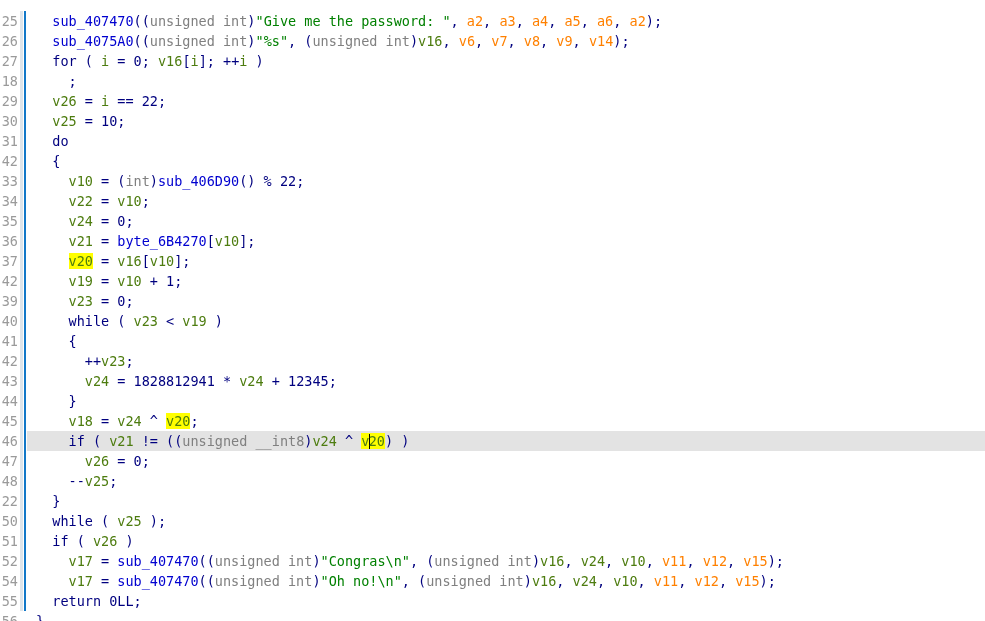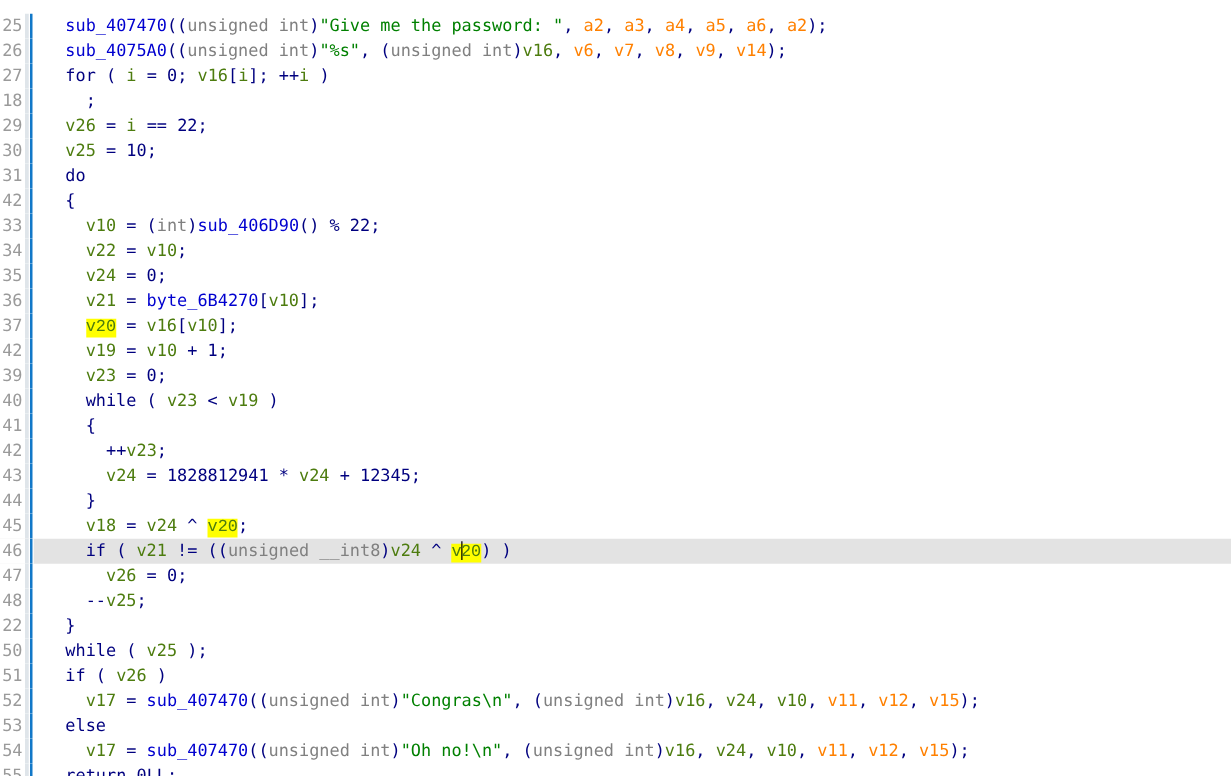--- a/index.html
+++ b/index.html
@@ -87,21 +87,20 @@
   .kw   { color: #00007f; font-weight: 400; }
   .fn   { color: #0000cf; }                      
   .typ  { color: #808080; }                      
   .str  { color: #008000; }                      
   .lv   { color: #4d7c0f; }                      
   .arg  { color: #ff8000; }                      
   .num  { color: #00007f; }
 
   .hl {
     background: #ffff00;
-    font-family: Liberation Mono, monospace;
   }
   .caret {
     display: inline-block;
     width: 0;
     border-left: 1.6px solid #000000;
     height: 15px;
     vertical-align: -3px;
     margin-left: -0.8px;
     margin-right: -0.8px;
   }
@@ -132,18 +131,17 @@
       <div class="line"><div class="gutter"><span class="lineno">43</span><span class="gbar"></span><span class="gline"></span></div><div class="content"><span>      </span><span class="lv">v24</span><span class="kw"> = </span><span class="num">1828812941</span><span class="kw"> * </span><span class="lv">v24</span><span class="kw"> + </span><span class="num">12345</span><span class="kw">;</span></div></div>
       <div class="line"><div class="gutter"><span class="lineno">44</span><span class="gbar"></span><span class="gline"></span></div><div class="content"><span>    </span><span class="kw">}</span></div></div>
       <div class="line"><div class="gutter"><span class="lineno">45</span><span class="gbar"></span><span class="gline"></span></div><div class="content"><span>    </span><span class="lv">v18</span><span class="kw"> = </span><span class="lv">v24</span><span class="kw"> ^ </span><span class="hl lv">v20</span><span class="kw">;</span></div></div>
       <div class="line current"><div class="gutter"><span class="lineno">46</span><span class="gbar"></span><span class="gline"></span></div><div class="content"><span>    </span><span class="kw">if</span><span class="kw"> ( </span><span class="lv">v21</span><span class="kw"> != ((</span><span class="typ">unsigned __int8</span><span class="kw">)</span><span class="lv">v24</span><span class="kw"> ^ </span><span class="hl lv"><span class="lv">v</span><span class="caret"></span><span class="lv">20</span></span><span class="kw">) )</span></div></div>
       <div class="line"><div class="gutter"><span class="lineno">47</span><span class="gbar"></span><span class="gline"></span></div><div class="content"><span>      </span><span class="lv">v26</span><span class="kw"> = </span><span class="num">0</span><span class="kw">;</span></div></div>
       <div class="line"><div class="gutter"><span class="lineno">48</span><span class="gbar"></span><span class="gline"></span></div><div class="content"><span>    </span><span class="kw">--</span><span class="lv">v25</span><span class="kw">;</span></div></div>
       <div class="line"><div class="gutter"><span class="lineno">22</span><span class="gbar"></span><span class="gline"></span></div><div class="content"><span>  </span><span class="kw">}</span></div></div>
       <div class="line"><div class="gutter"><span class="lineno">50</span><span class="gbar"></span><span class="gline"></span></div><div class="content"><span>  </span><span class="kw">while</span><span class="kw"> ( </span><span class="lv">v25</span><span class="kw"> );</span></div></div>
       <div class="line"><div class="gutter"><span class="lineno">51</span><span class="gbar"></span><span class="gline"></span></div><div class="content"><span>  </span><span class="kw">if</span><span class="kw"> ( </span><span class="lv">v26</span><span class="kw"> )</span></div></div>
       <div class="line"><div class="gutter"><span class="lineno">52</span><span class="gbar"></span><span class="gline"></span></div><div class="content"><span>    </span><span class="lv">v17</span><span class="kw"> = </span><span class="fn">sub_407470</span><span class="kw">((</span><span class="typ">unsigned int</span><span class="kw">)</span><span class="str">"Congras\n"</span><span class="kw">, (</span><span class="typ">unsigned int</span><span class="kw">)</span><span class="lv">v16</span><span class="kw">, </span><span class="lv">v24</span><span class="kw">, </span><span class="lv">v10</span><span class="kw">, </span><span class="arg">v11</span><span class="kw">, </span><span class="arg">v12</span><span class="kw">, </span><span class="arg">v15</span><span class="kw">);</span></div></div>
-      <div class="line"><div class="gutter"><span class="lineno">53</span><span class="gbar"></span><span class="gline"></span></div><div class="content"><span>  </span><span class="kw">else</span></div></div>
       <div class="line"><div class="gutter"><span class="lineno">54</span><span class="gbar"></span><span class="gline"></span></div><div class="content"><span>    </span><span class="lv">v17</span><span class="kw"> = </span><span class="fn">sub_407470</span><span class="kw">((</span><span class="typ">unsigned int</span><span class="kw">)</span><span class="str">"Oh no!\n"</span><span class="kw">, (</span><span class="typ">unsigned int</span><span class="kw">)</span><span class="lv">v16</span><span class="kw">, </span><span class="lv">v24</span><span class="kw">, </span><span class="lv">v10</span><span class="kw">, </span><span class="arg">v11</span><span class="kw">, </span><span class="arg">v12</span><span class="kw">, </span><span class="arg">v15</span><span class="kw">);</span></div></div>
       <div class="line"><div class="gutter"><span class="lineno">55</span><span class="gbar"></span><span class="gline"></span></div><div class="content"><span>  </span><span class="kw">return</span><span class="kw"> </span><span class="num">0LL</span><span class="kw">;</span></div></div>
       <div class="line"><div class="gutter"><span class="lineno">56</span></div><div class="content"><span class="kw">}</span></div></div>
     </div>
 </div>
 
 </body></html>

